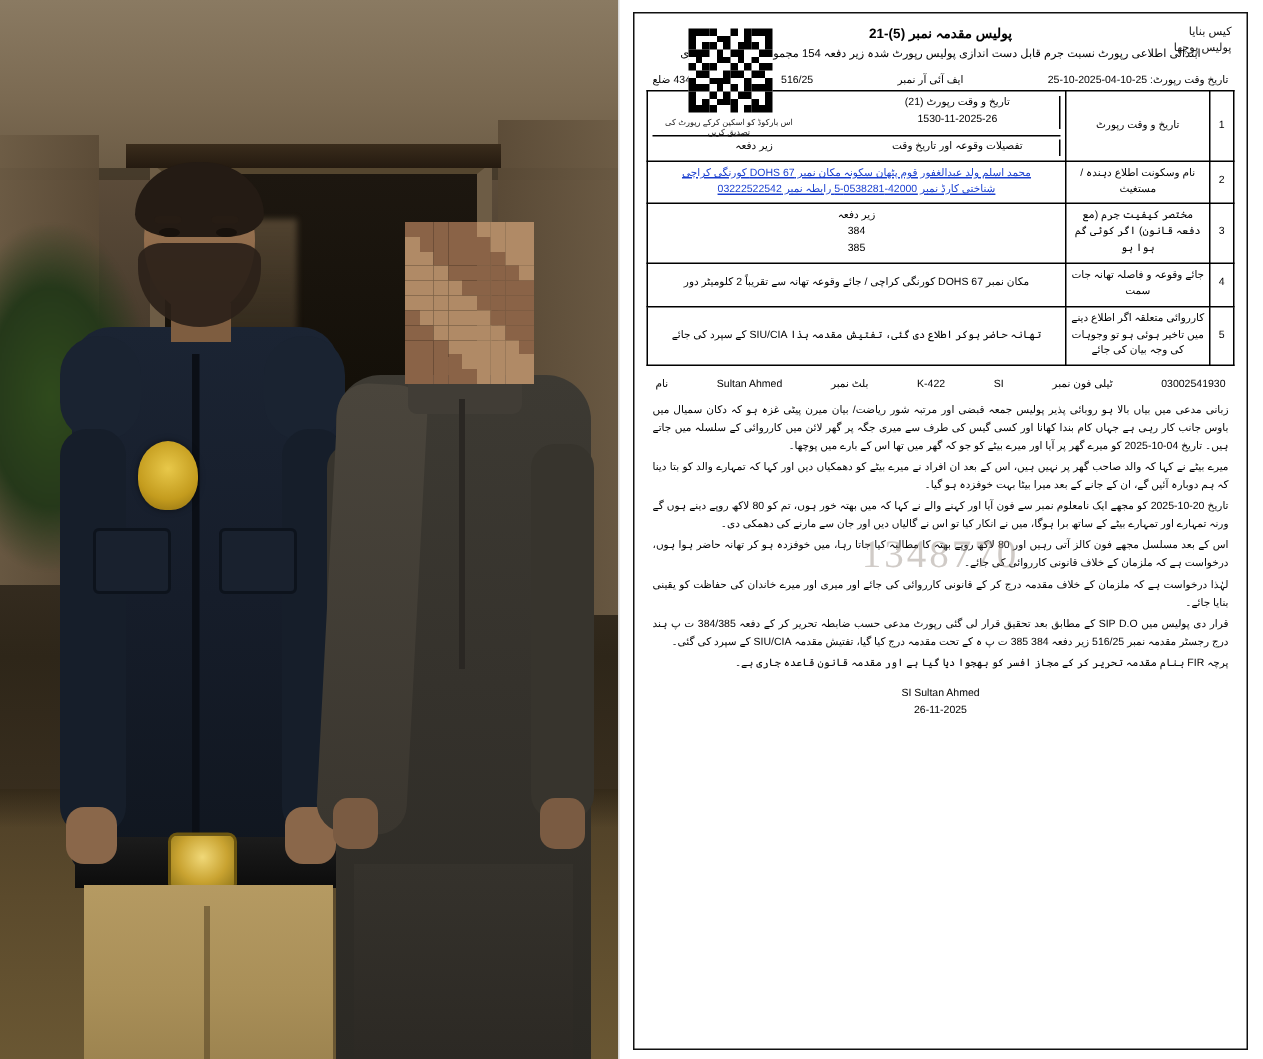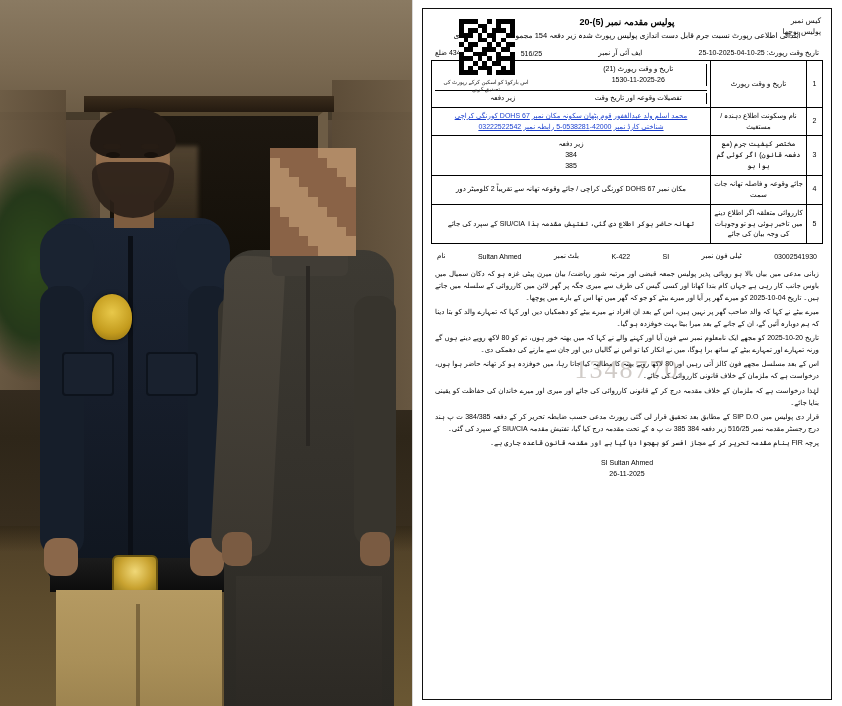--- a/index.html
+++ b/index.html
@@ -457,21 +457,21 @@
           <i style="background: rgb(176, 138, 102);"></i>
           <i style="background: rgb(176, 138, 102);"></i>
         </div>
     </div>
   </div>
 
   <div class="doc-panel">
     <div class="doc-sheet">
 
       <div class="doc-hdr-right">
-        <div>کیس نمبر</div>
+        <div>کیس بنایا</div>
         <div>پولیس پوچھا</div>
       </div>
 
       <div class="qr" id="qrGrid">
           <i class="on"></i>
           <i class="on"></i>
           <i class="on"></i>
           <i class="on"></i>
           <i></i>
           <i class="on"></i>
@@ -609,21 +609,21 @@
           <i class="on"></i>
           <i></i>
           <i></i>
           <i class="on"></i>
           <i class="on"></i>
           <i class="on"></i>
           <i class="on"></i>
         </div>
       <div class="qr-caption">اس بارکوڈ کو اسکین کرکے رپورٹ کی تصدیق کریں</div>
 
-      <div class="doc-title">پولیس مقدمہ نمبر (5)-20</div>
+      <div class="doc-title">پولیس مقدمہ نمبر (5)-21</div>
       <div class="doc-subtitle">ابتدائی اطلاعی رپورٹ نسبت جرم قابل دست اندازی پولیس رپورٹ شدہ زیر دفعہ 154 مجموعہ ضابطہ فوجداری</div>
 
       <div class="meta-line">
         <span>
           <span>تاریخ وقت رپورٹ</span>:
           <span>25-10-04-2025-10-25</span>
         </span>
         <span>
           <span>ایف آئی آر نمبر</span>
         </span>

